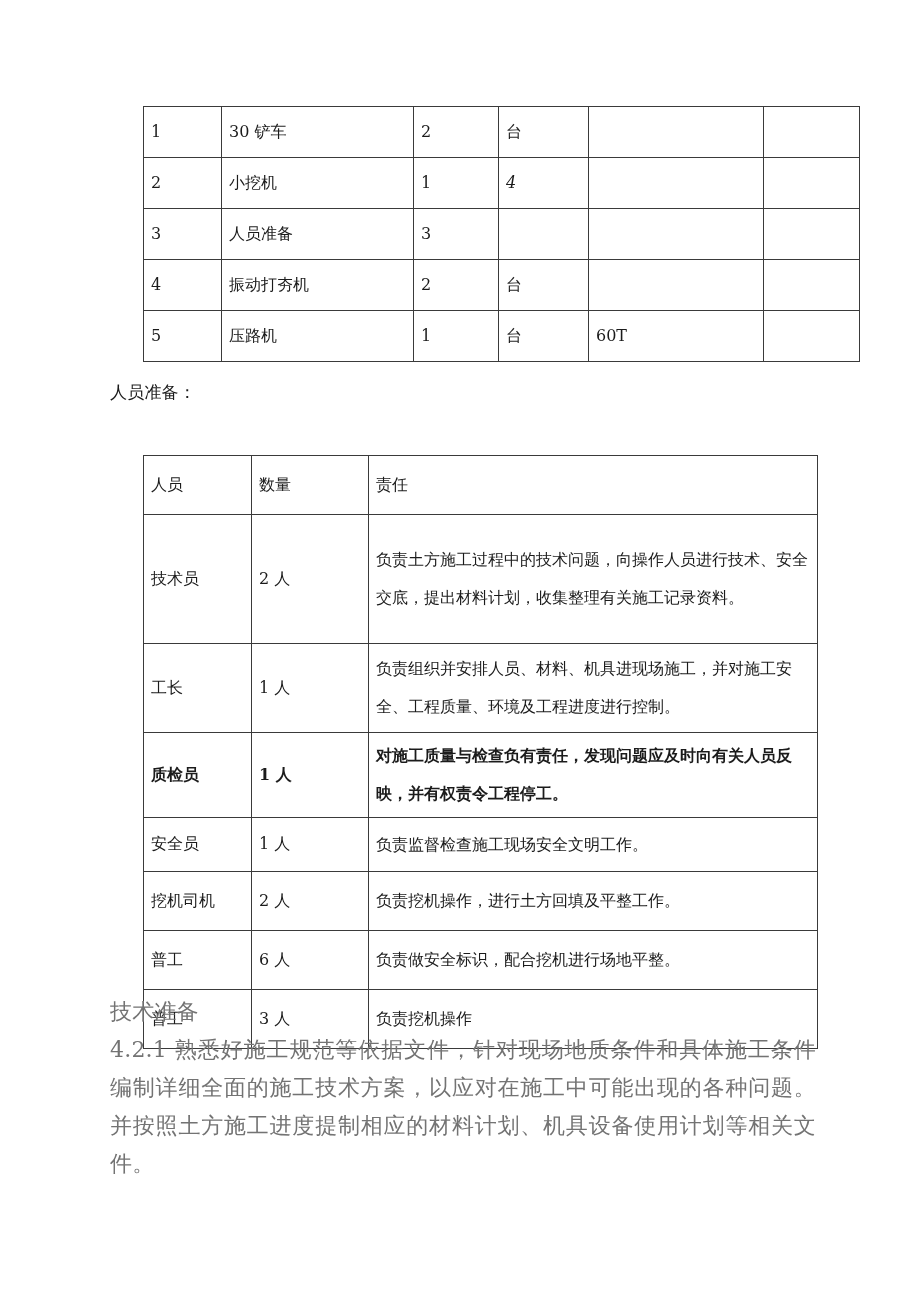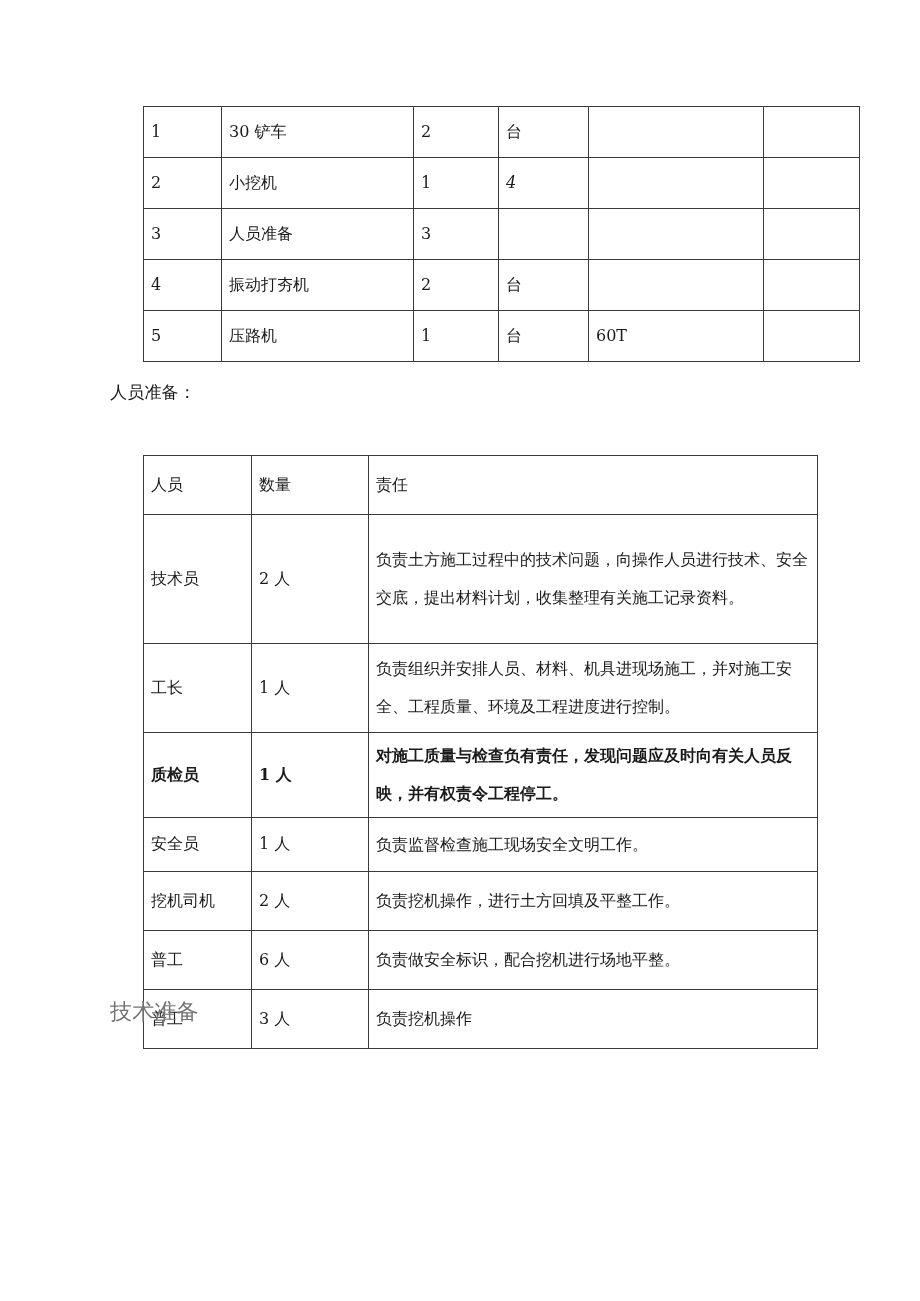--- a/index.html
+++ b/index.html
@@ -226,15 +226,16 @@
         <td class="p1">3 人</td>
         <td class="p2">
             <span class="duty">负责挖机操作</span>
           </td>
       </tr>
     </tbody>
   </table>
 
   <div id="tech-block">
     <p class="heading">技术准备</p>
+    <p>4.2.1 熟悉好施工规范等依据文件，针对现场地质条件和具体施工条件编制详细全面的施工技术方案，以应对在施工中可能出现的各种问题。并按照土方施工进度提制相应的材料计划、机具设备使用计划等相关文件。</p>
   </div>
 
 </div>
 
 </body></html>

